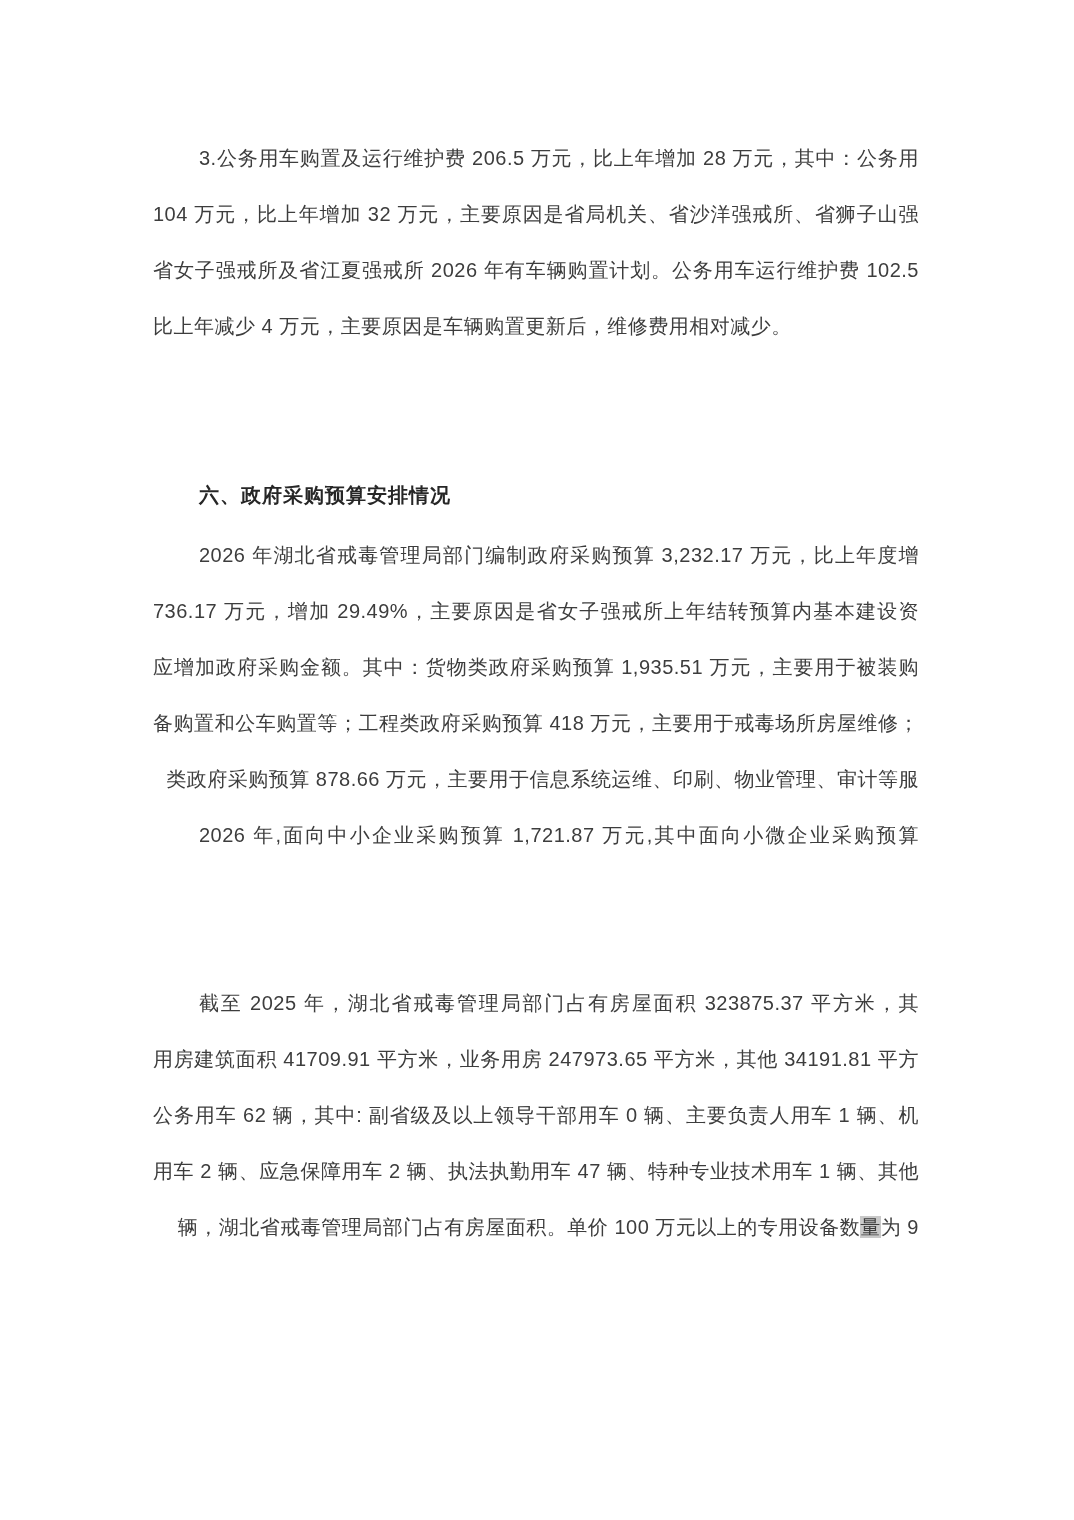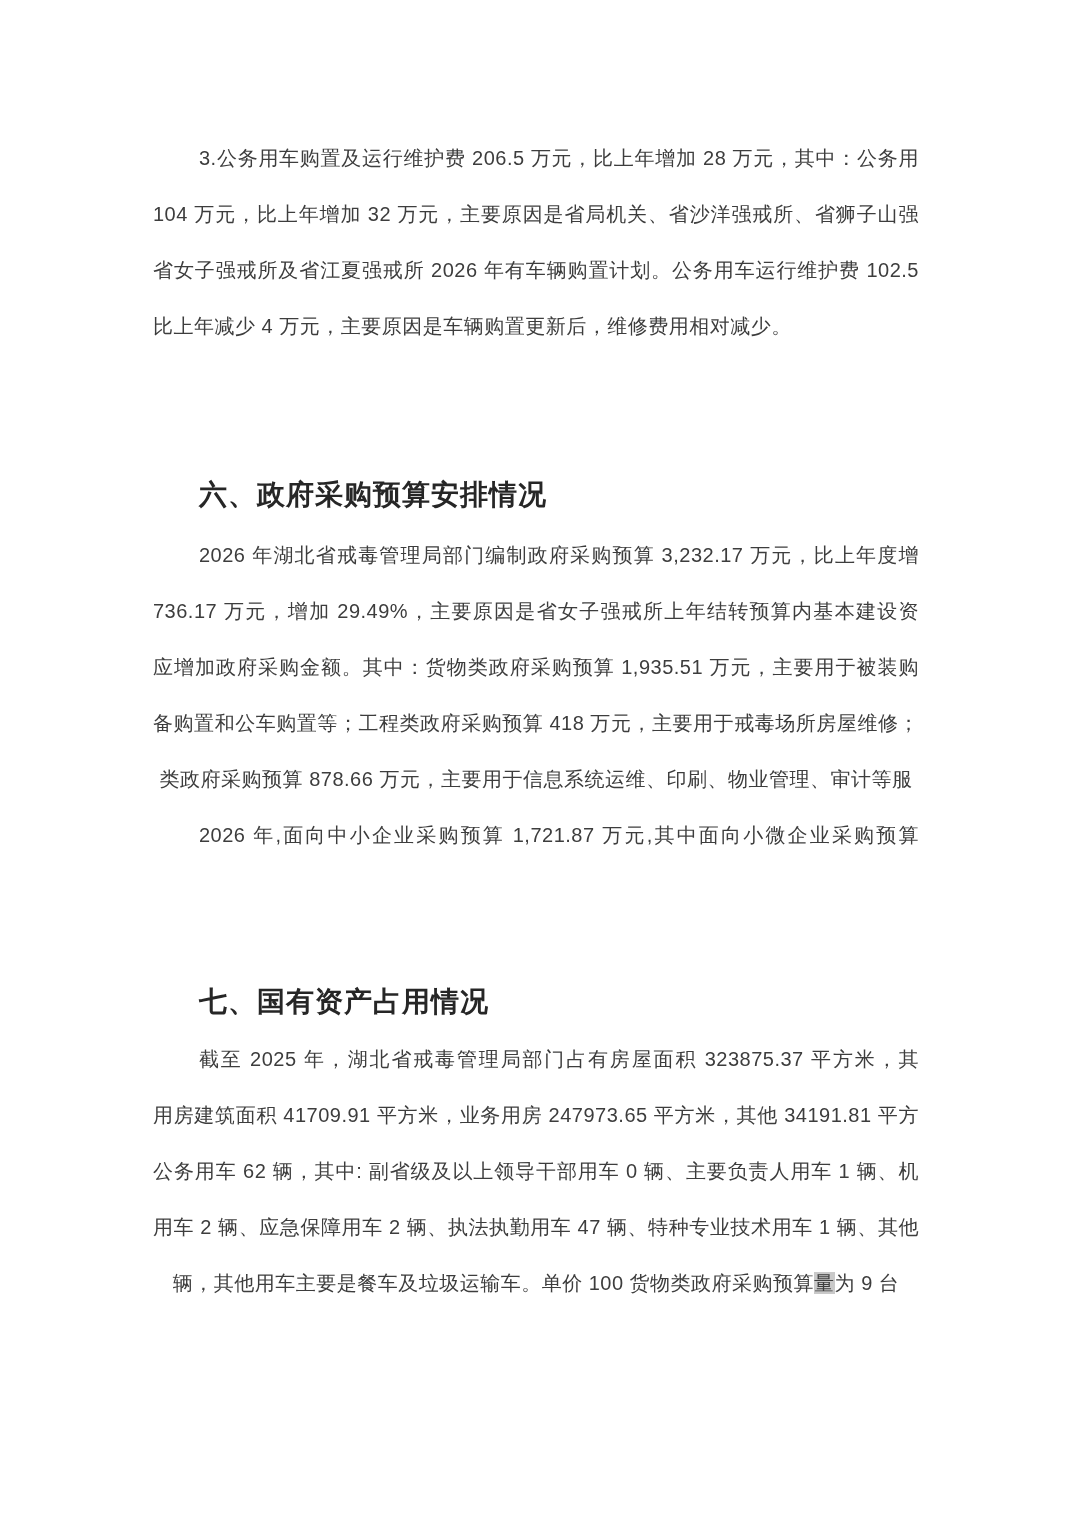--- a/index.html
+++ b/index.html
@@ -27,25 +27,25 @@
   .line{
     height:56px;
     line-height:56px;
     font-size:20px;
     text-align:justify;
     text-align-last:justify;
     overflow:hidden;
     letter-spacing:0.5px;
   }
   .line.first{text-indent:46px;}
-  .line.last{text-align:center;text-align-last:left;}
+  .line.last{text-align:right;text-align-last:left;}
   .heading{
     height:56px;
     line-height:56px;
-    font-size:28px;
+    font-size:20px;
     font-weight:bold;
     color:var(--heading-color);
     padding-left:46px;
     letter-spacing:1px;
     overflow:hidden;
   }
   .gap-section{height:113px;}
   .gap-section-2{height:111px;}
   .gap-after-heading{height:4px;}
   .gap-after-heading-2{height:1px;}
@@ -76,27 +76,26 @@
       <div class="line">备购置和公车购置等；工程类政府采购预算 418 万元，主要用于戒毒场所房屋维修；服务</div>
       <div class="line last">类政府采购预算 878.66 万元，主要用于信息系统运维、印刷、物业管理、审计等服务。</div>
     </div>
 
     <div>
       <div class="line first">2026 年,面向中小企业采购预算 1,721.87 万元,其中面向小微企业采购预算 1,401.87</div>
     </div>
 
     <div class="gap-section-2"></div>
 
-    <div class="heading">七、国有资产占用情况</div>
     <div class="gap-after-heading-2"></div>
 
     <div>
       <div class="line first">截至 2025 年，湖北省戒毒管理局部门占有房屋面积 323875.37 平方米，其中：办公</div>
       <div class="line">用房建筑面积 41709.91 平方米，业务用房 247973.65 平方米，其他 34191.81 平方米。</div>
       <div class="line">公务用车 62 辆，其中: 副省级及以上领导干部用车 0 辆、主要负责人用车 1 辆、机要通信</div>
       <div class="line">用车 2 辆、应急保障用车 2 辆、执法执勤用车 47 辆、特种专业技术用车 1 辆、其他用车 9</div>
       <div class="line last">
-        <span>辆，其他用车主要是餐车及垃圾运输车。单价 100 货物类政府采购预算</span><span class="hl">量</span><span>为 9 台（套）。</span>
+        <span>辆，湖北省戒毒管理局部门占有房屋面积。单价 100 万元以上的专用设备数</span><span class="hl">量</span><span>为 9 台（套）。</span>
       </div>
     </div>
 
   </div>
 </div>
 
 </body></html>

